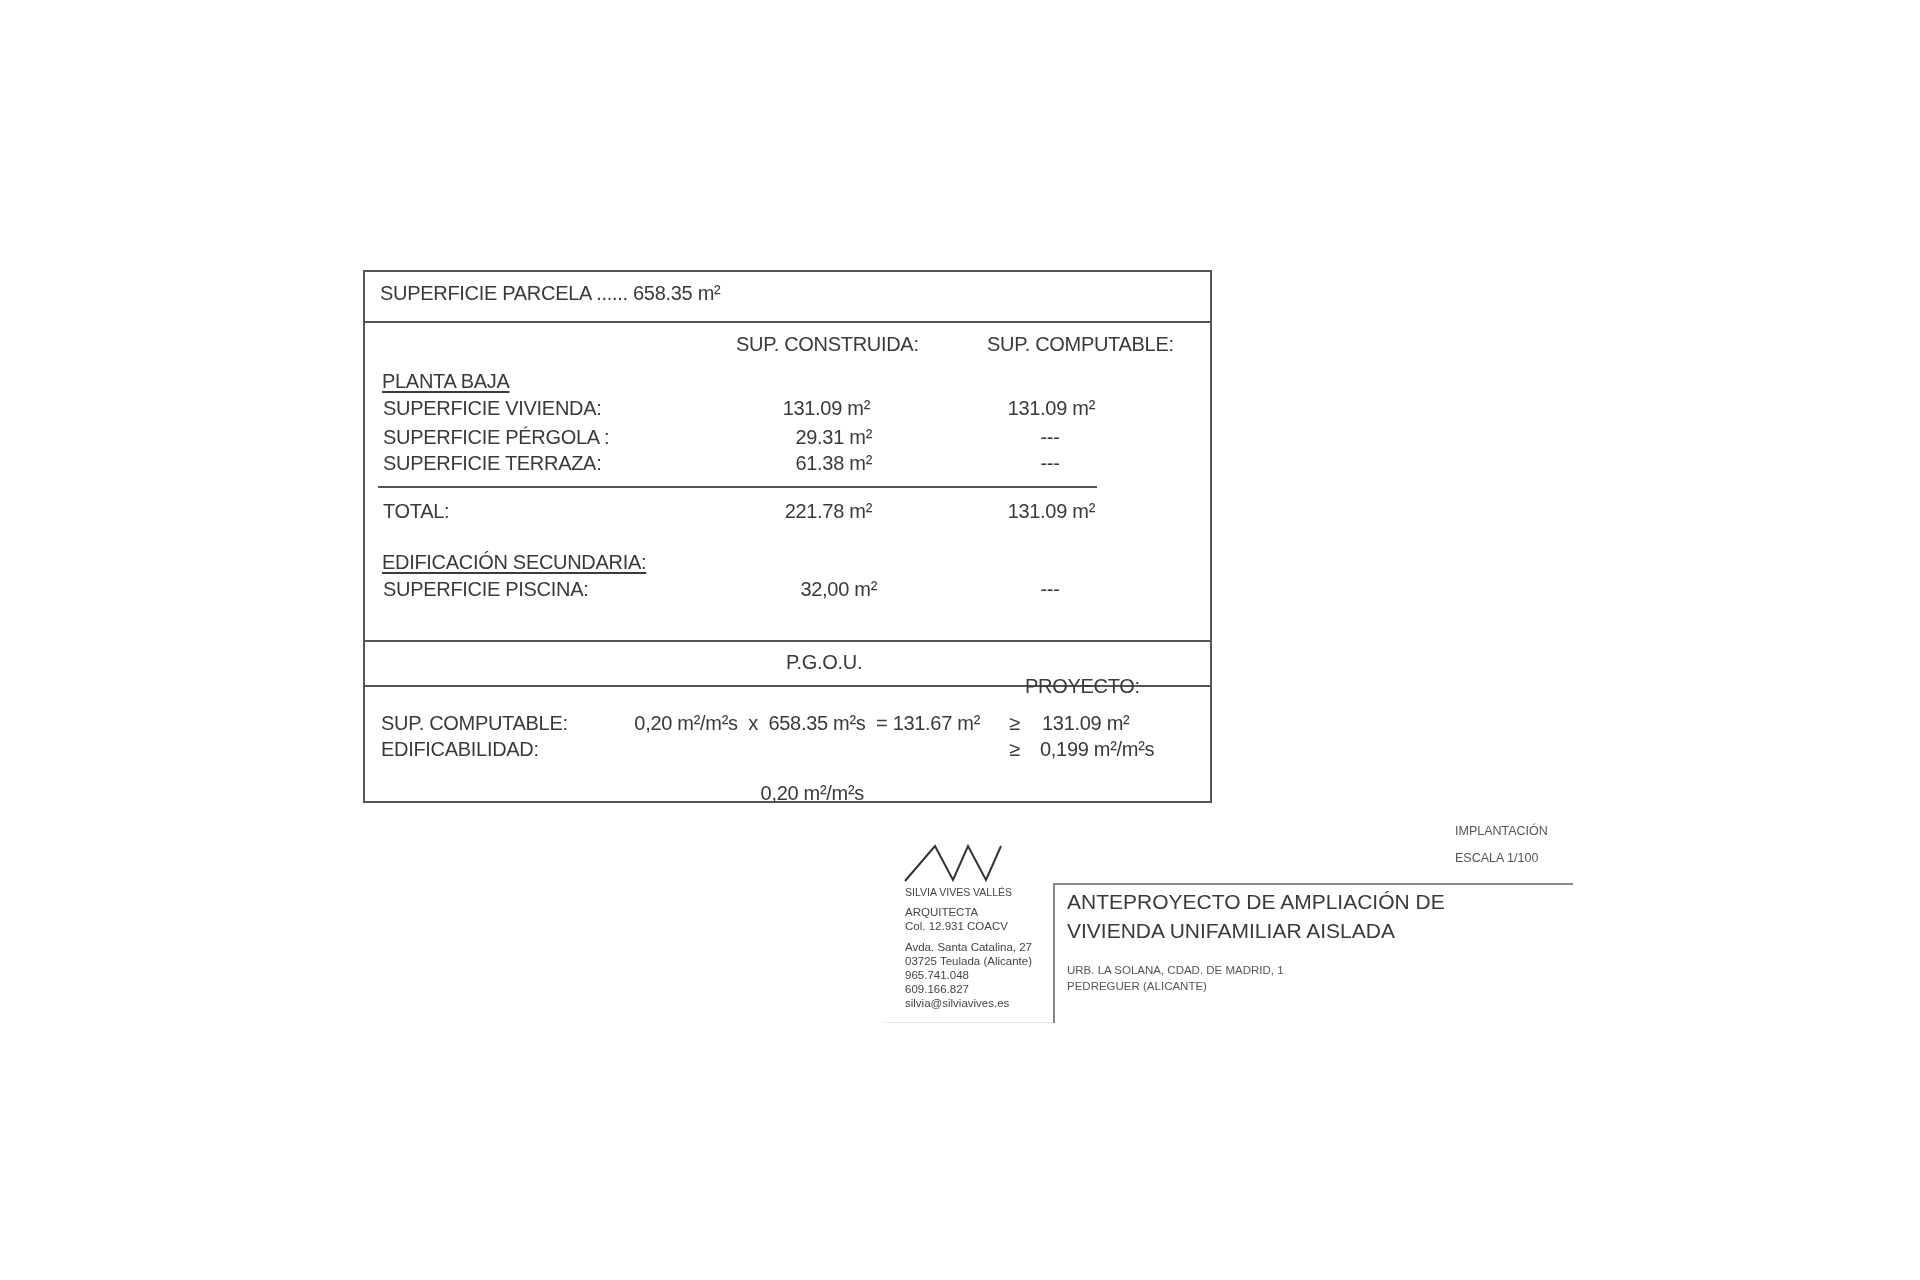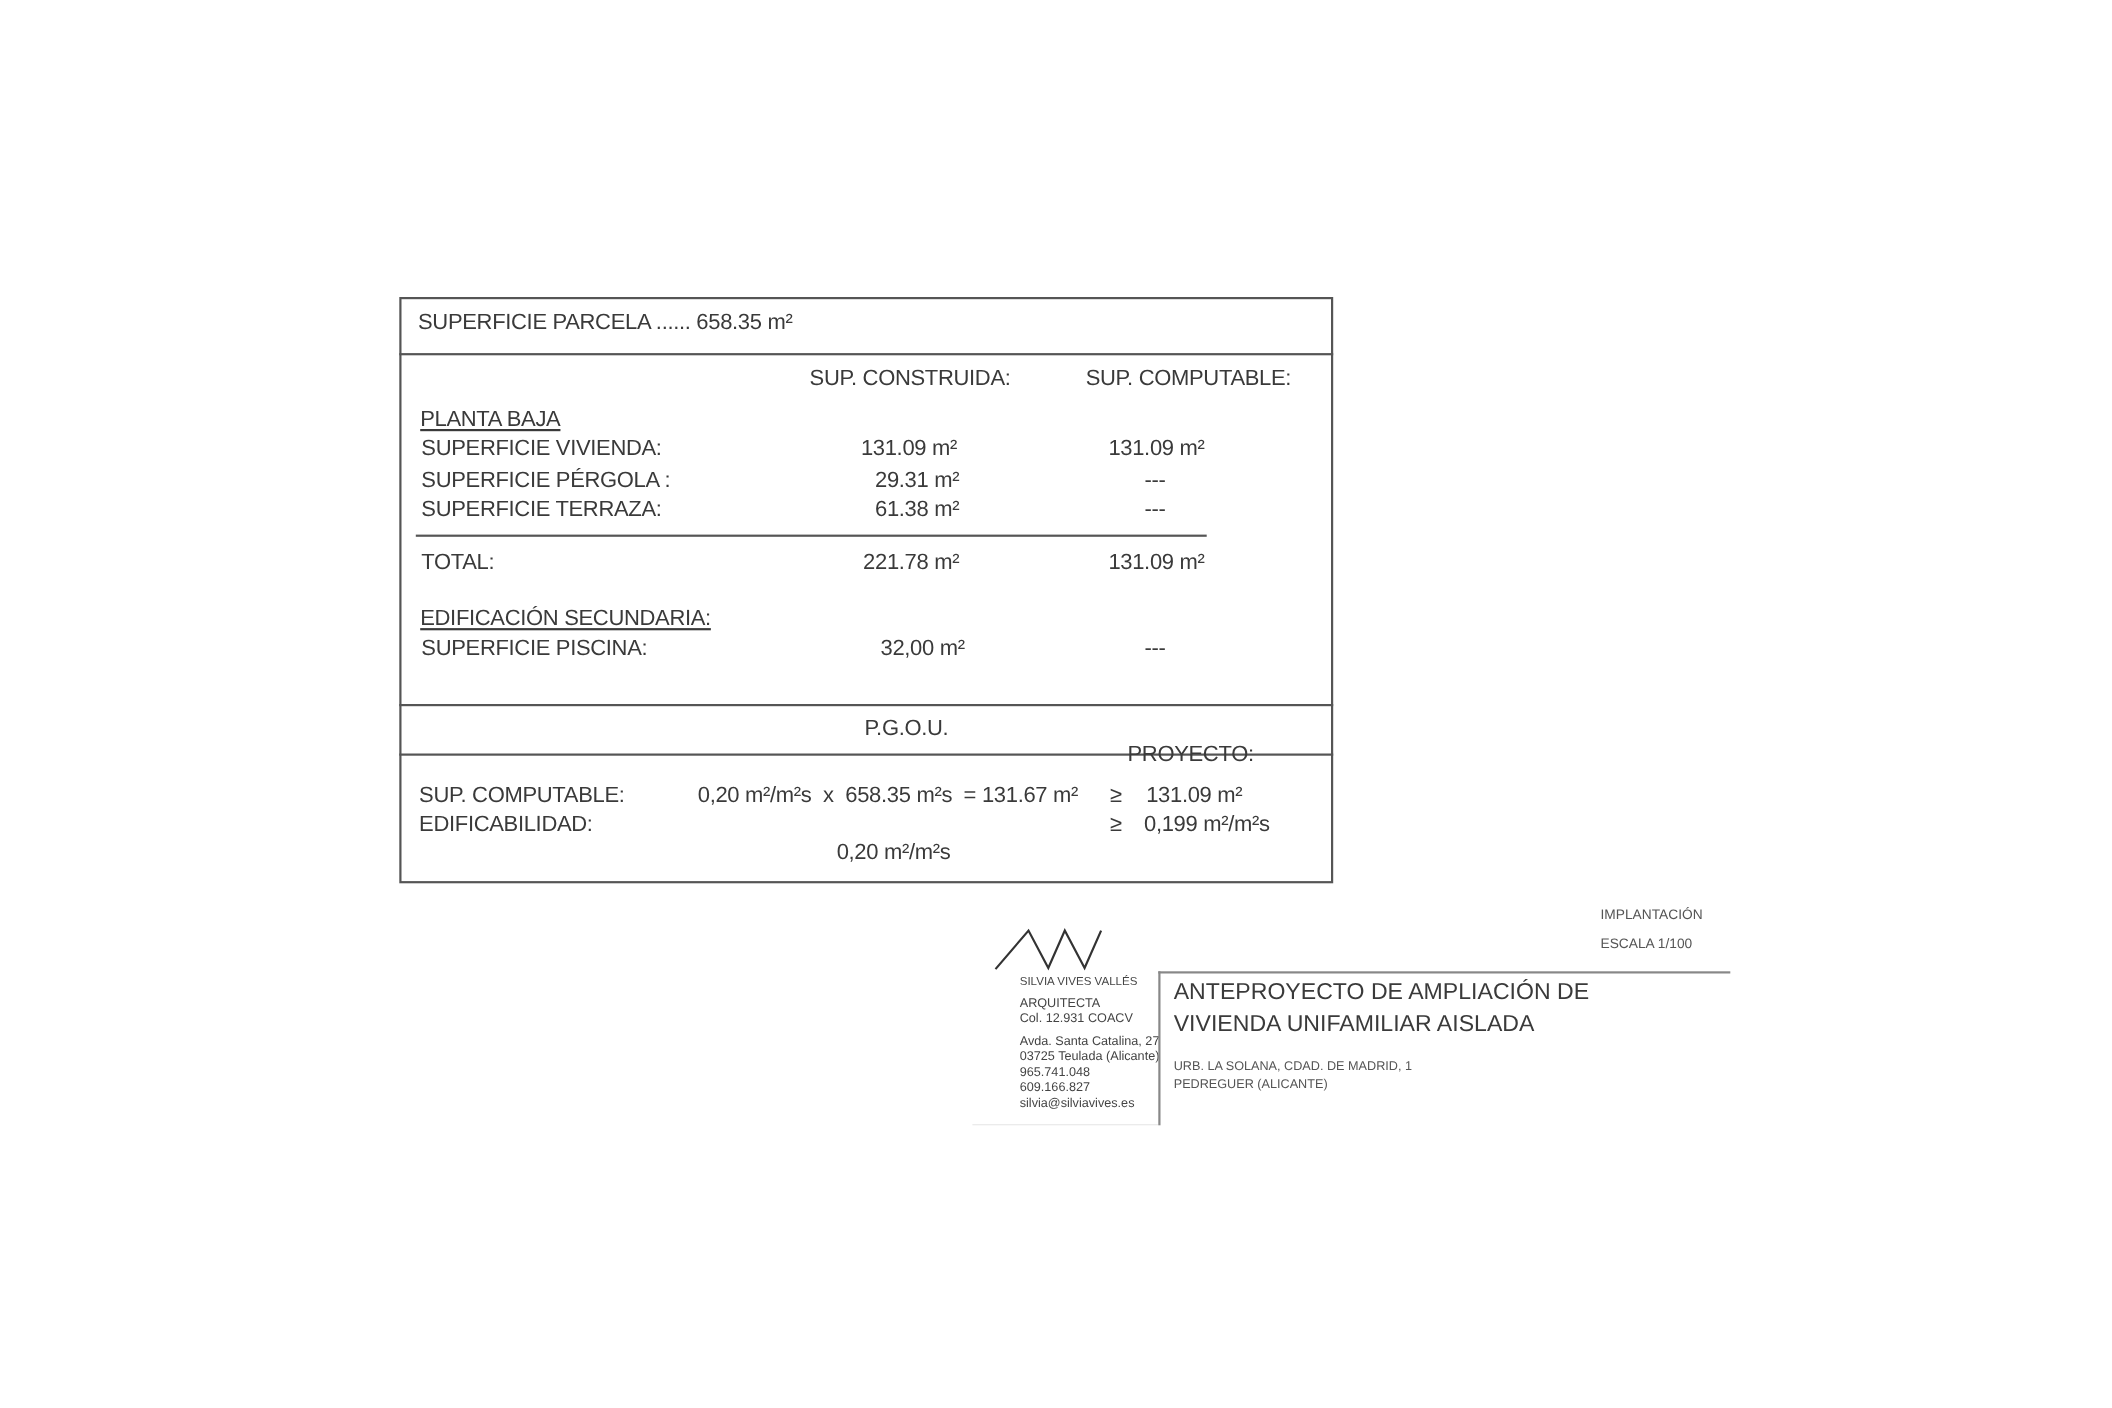--- a/index.html
+++ b/index.html
@@ -10,21 +10,21 @@
   .abs { position:absolute; white-space:nowrap; }
   .table-box {
     position:absolute; left:363px; top:270px; width:849px; height:533px;
     border:2px solid #555; box-sizing:border-box;
   }
   .hline { position:absolute; height:2px; background:#555; }
   .t20 { font-size:20px; letter-spacing:-0.3px; }
   .u { text-decoration: underline; text-underline-offset:3px; text-decoration-thickness:1.5px; }
   .right { text-align:right; }
   .center { text-align:center; }
-  .small { font-size:11.5px; color:#444; line-height:14px;margin-left:22px; }
+  .small { font-size:11.5px; color:#444; line-height:14px; }
   .tiny { font-size:12.5px; color:#555; }
 </style>
 </head>
 <body>
 
 <div class="table-box"></div>
 <div class="hline" style="left:363px; top:321px; width:849px;"></div>
 <div class="hline" style="left:363px; top:640px; width:849px;"></div>
 <div class="hline" style="left:363px; top:685px; width:849px;"></div>
 <div class="hline" style="left:378px; top:486px; width:719px;"></div>
@@ -63,21 +63,21 @@
 
 <div class="abs t20" style="left:786px; top:651px;text-align:center;">P.G.O.U.</div>
 <div class="abs t20" style="left:1025px; top:675px;">PROYECTO:</div>
 
 <div class="abs t20" style="left:381px; top:712px;">SUP. COMPUTABLE:</div>
 <div class="abs t20 right" style="left:560px; width:420px; top:712px; white-space:pre;">0,20 m²/m²s  x  658.35 m²s  = 131.67 m²</div>
 <div class="abs t20" style="left:1009px; top:712px;">≥</div>
 <div class="abs t20" style="left:1042px; top:712px;">131.09 m²</div>
 
 <div class="abs t20" style="left:381px; top:738px;">EDIFICABILIDAD:</div>
-<div class="abs t20 right" style="left:700px; width:164px; top:764px;">0,20 m²/m²s</div>
+<div class="abs t20 right" style="left:700px; width:164px; top:782px;">0,20 m²/m²s</div>
 <div class="abs t20" style="left:1009px; top:738px;">≥</div>
 <div class="abs t20" style="left:1040px; top:738px;">0,199 m²/m²s</div>
 
 <svg class="abs" style="left:0; top:0;" width="1920" height="1280">
   <polyline points="905,881 935,846 953,880 968,846 986,880 1001,846" fill="none" stroke="#333" stroke-width="2" stroke-linejoin="miter"></polyline>
 </svg>
 
 <div class="abs small" style="left:905px; top:885px; font-size:10.5px;">SILVIA VIVES VALLÉS</div>
 <div class="abs small" style="left:905px; top:905px;">ARQUITECTA</div>
 <div class="abs small" style="left:905px; top:919px;">Col. 12.931 COACV</div>

